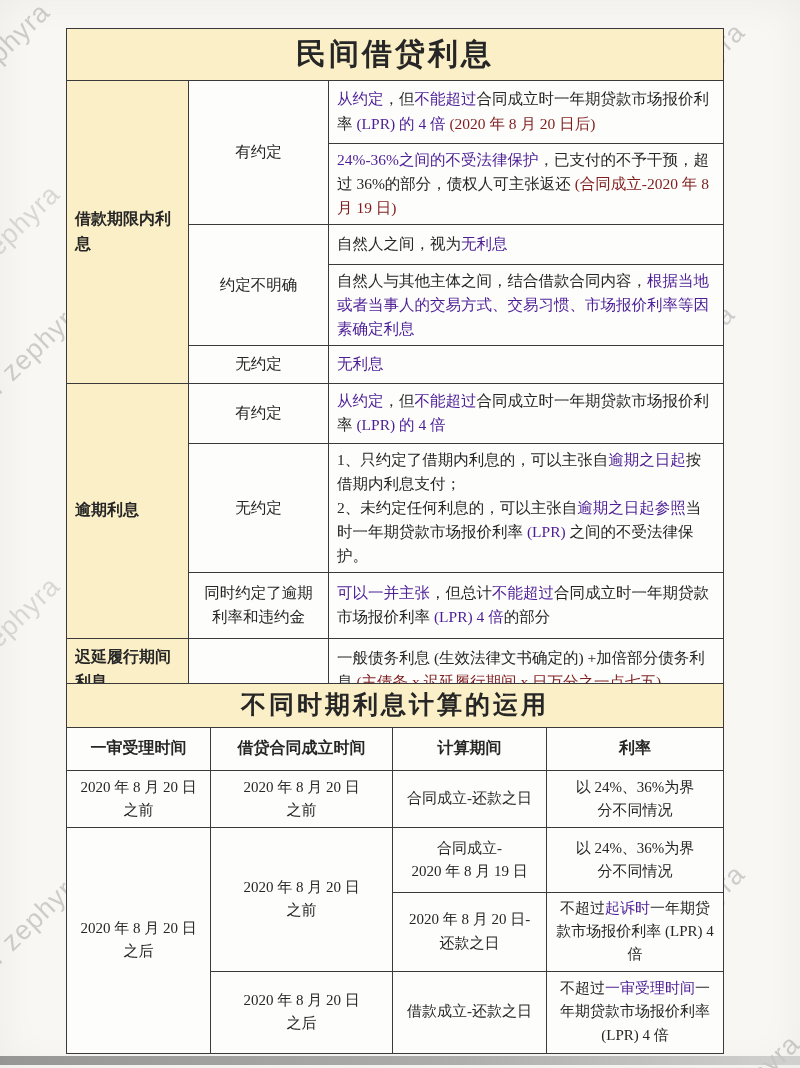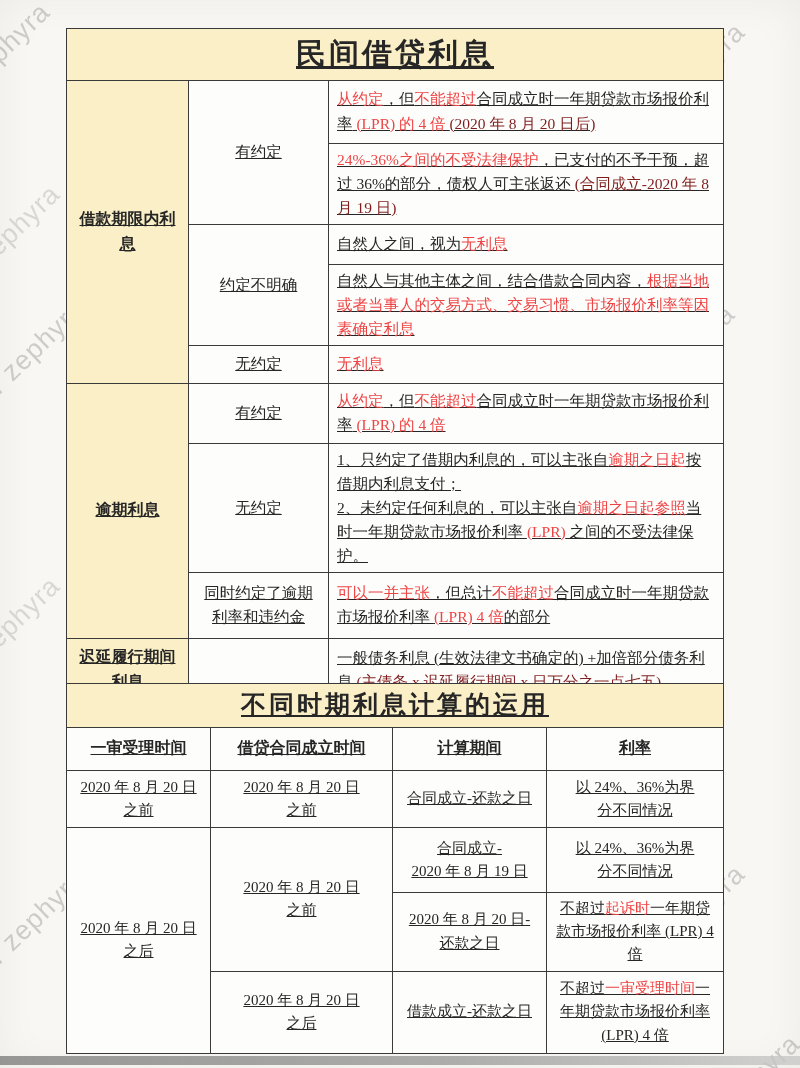--- a/index.html
+++ b/index.html
@@ -52,47 +52,46 @@
     background:#fdfdfc;
   }
   #table1{left:66px;top:28px;width:657px;}
   #table2{left:66px;top:683px;width:657px;}
   td,th{
     border:1.5px solid #3a3a3a;
     padding:4px 8px;
     vertical-align:middle;
     font-size:15.5px;
     line-height:1.55;
-    text-decoration:underline;
   }
   .title-cell{
     background:#faefc6;
     text-align:center;
     font-weight:bold;
     font-size:30px;
     letter-spacing:3px;
     padding:2px;
   }
   #table2 .title-cell{font-size:25px;}
   .cat{
     background:#faefc6;
-    text-align:center;
+    text-align:left;
     font-weight:bold;
     font-size:16px;
     white-space:pre-line;
   }
   .sub{
     text-align:center;
     white-space:pre-line;
     background:#fdfdfc;
   }
   .content{text-align:left;}
   #table2 th{font-size:16px;background:#fdfdfc;}
   #table2 td{text-align:center;font-size:15px;white-space:pre-line;}
-  .red{color:#ef4444;}
+  .red{color:#4c1d95;}
   .blue{color:#7f1d1d;text-align:center;}
   .blk{color:#262626;}
   .para{margin:0;}
   
   .scan-edge{
     position:absolute;left:0;top:1056px;width:800px;height:9px;
     background:linear-gradient(to right,#7f7f7f 0%,#9a9a9a 55%,#c9c9c9 100%);
     opacity:.8;
   }
 </style>

